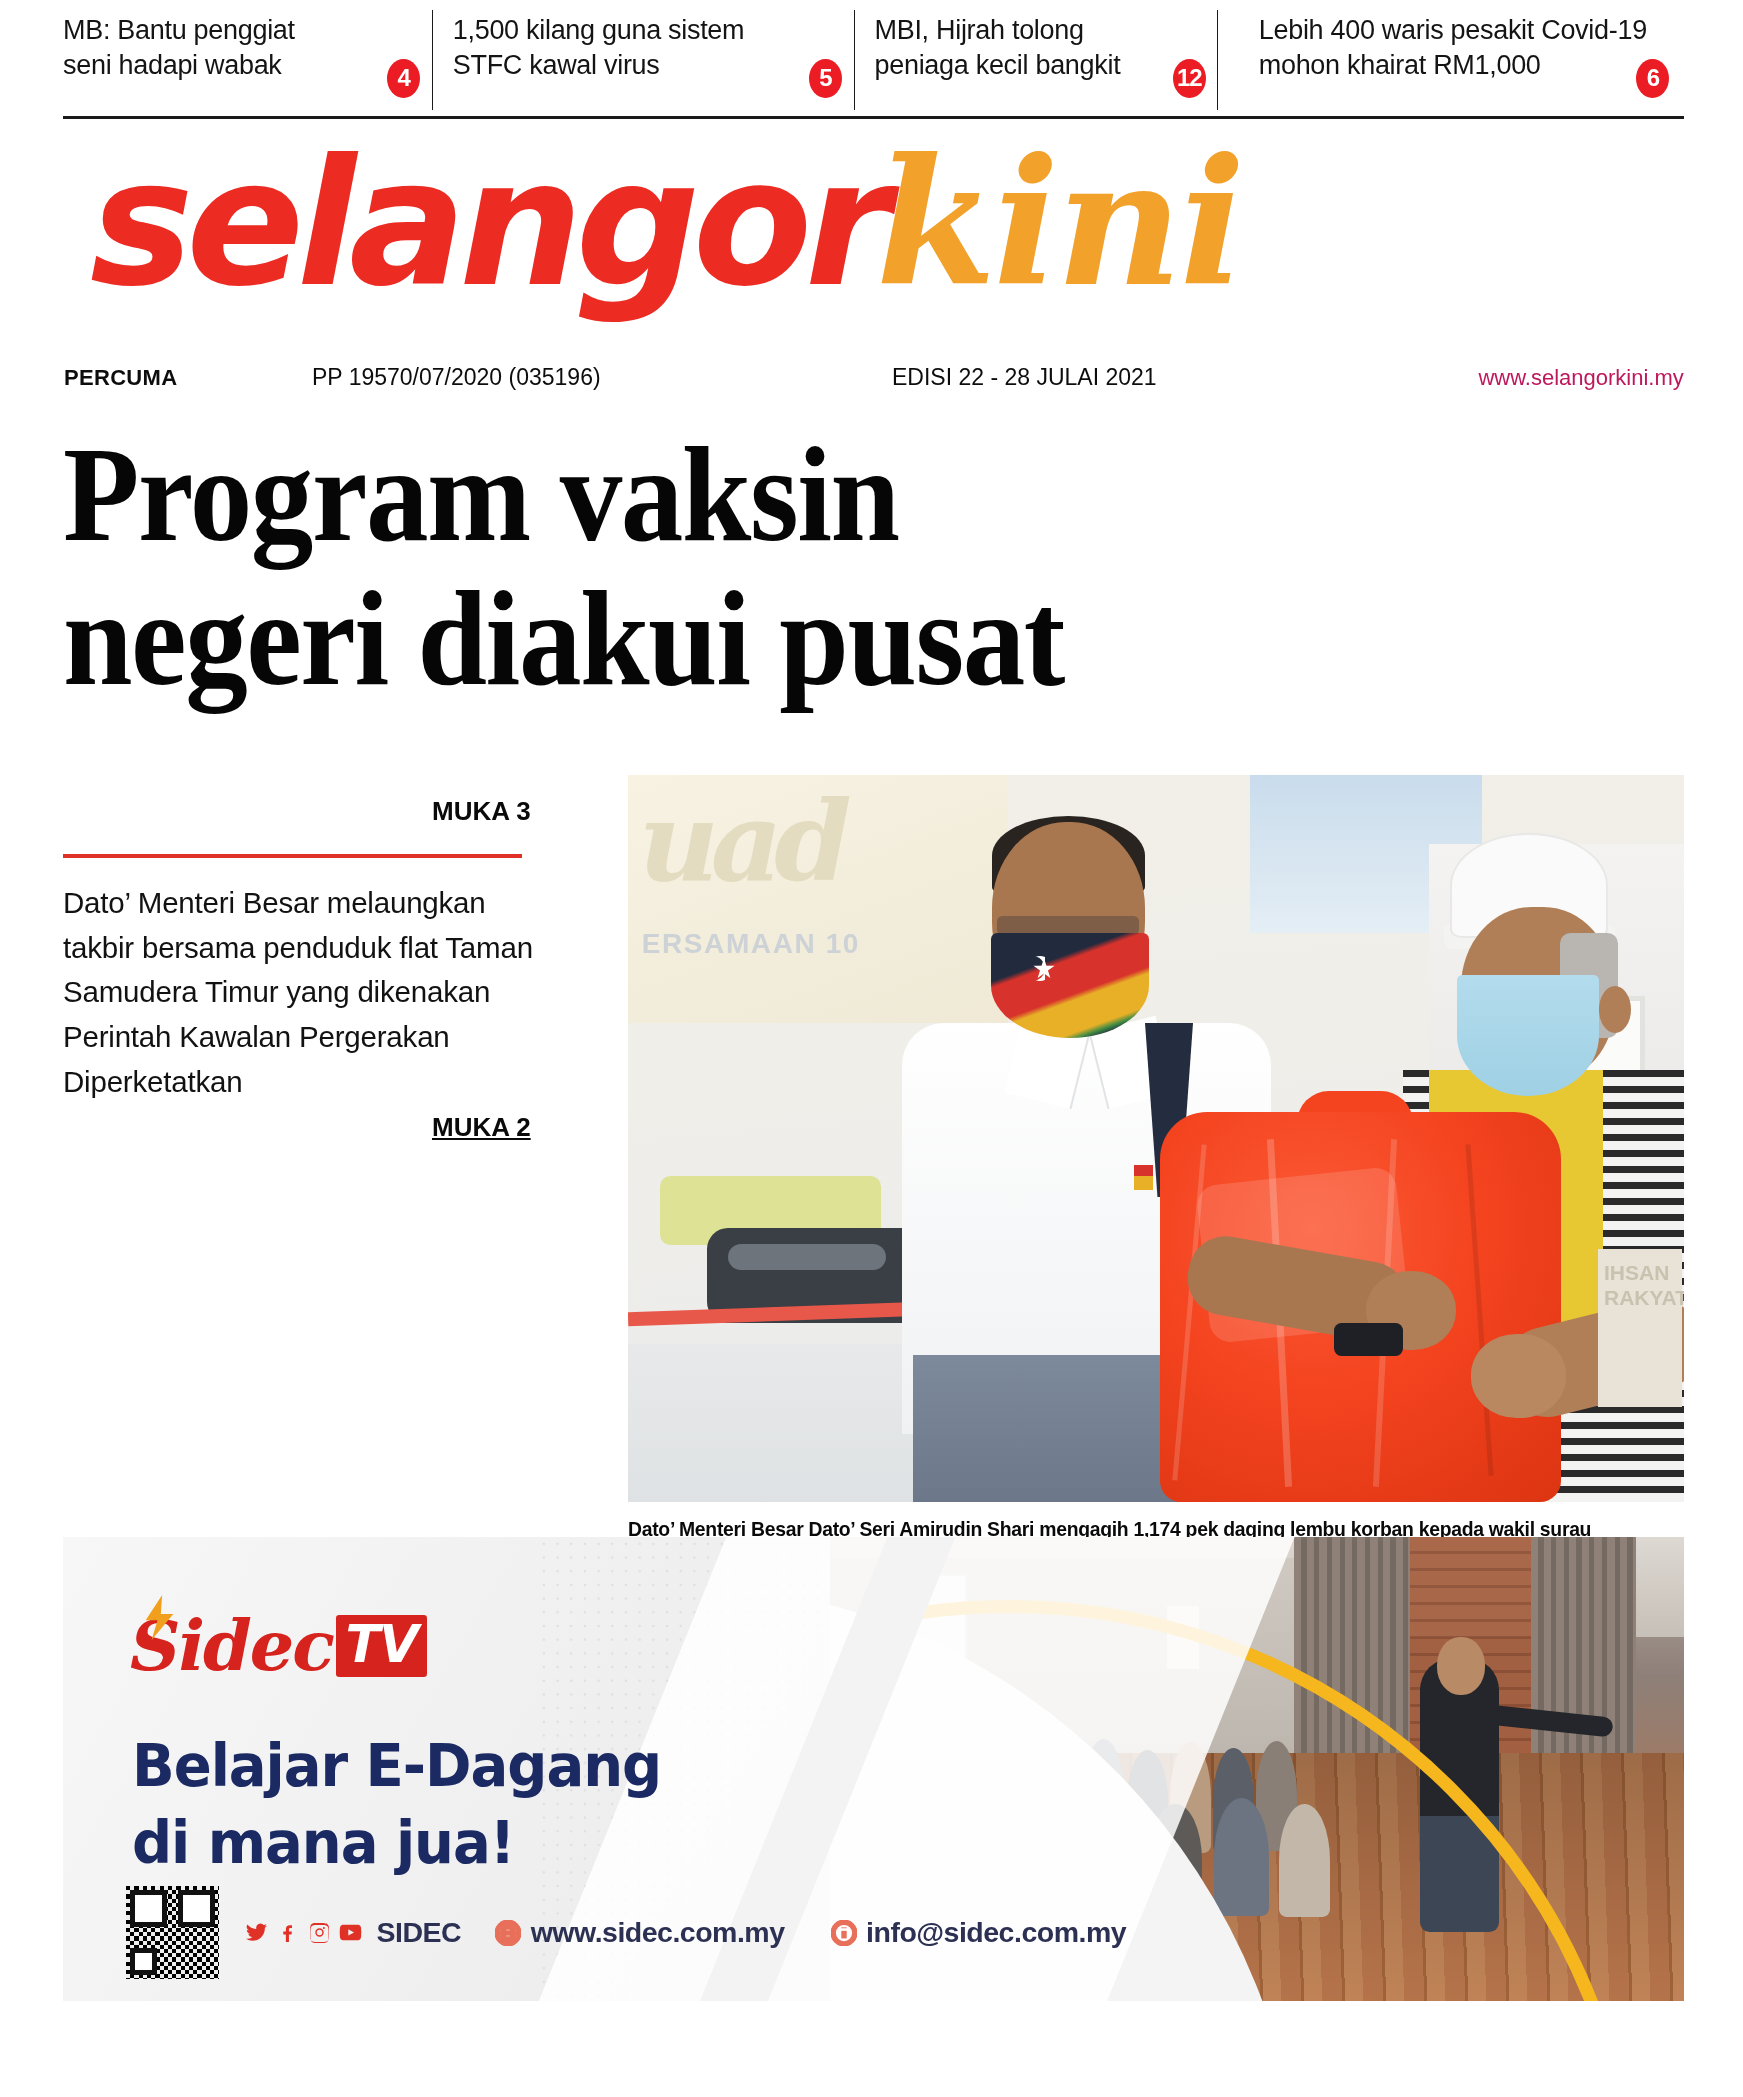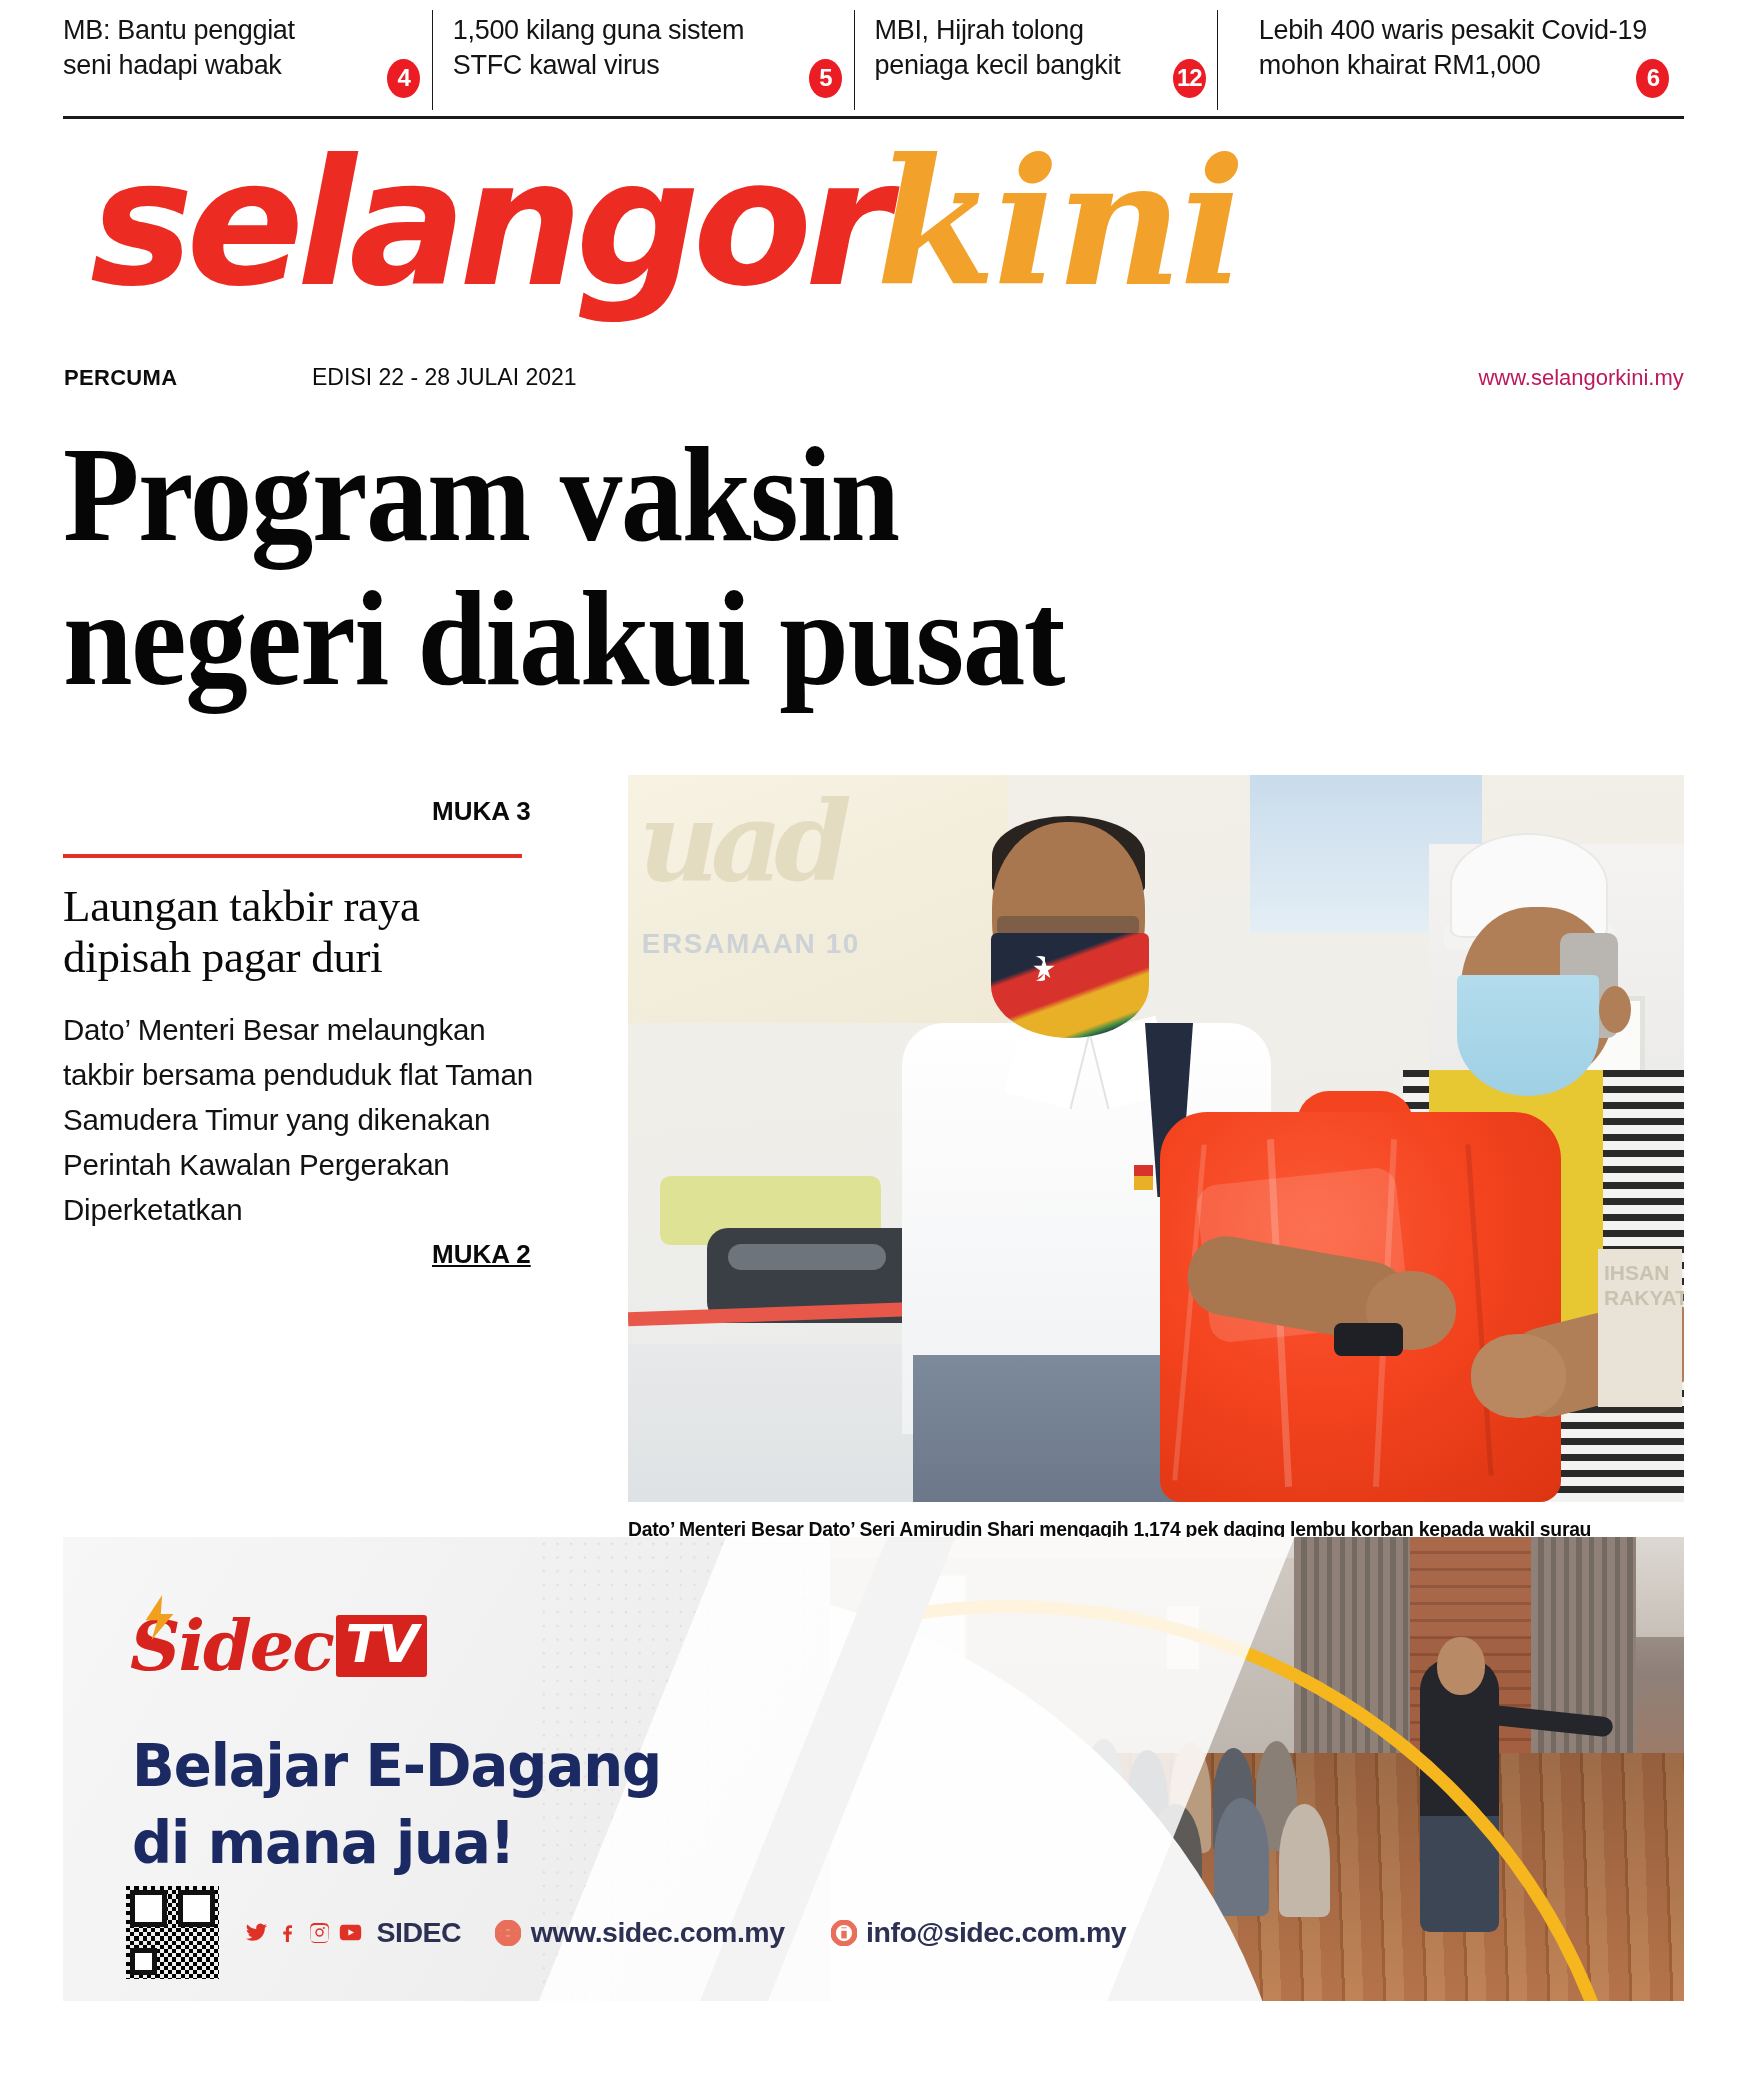--- a/index.html
+++ b/index.html
@@ -454,36 +454,36 @@
     </div>
   </div>
   <div class="rule-top"></div>
 
   <div class="masthead">
     <div class="logo">
       <span class="logo-sel">selangor</span><span class="logo-kini">kini</span>
     </div>
     <div class="masthead-info">
       <div class="mi-percuma">PERCUMA</div>
+      <div class="mi-pp">PP 19570/07/2020 (035196)</div>
       <div class="mi-edisi">EDISI 22 - 28 JULAI 2021</div>
       <div class="mi-url">www.selangorkini.my</div>
     </div>
   </div>
 
   <div class="headline">
     <span>Program vaksin</span>
     <span>negeri diakui pusat</span>
   </div>
 
   <div class="content">
 
     <div class="left-col">
       <div class="muka muka-a">MUKA 3</div>
       <div class="red-rule"></div>
-      <div class="sub-head">Laungan takbir raya dipisah pagar duri</div>
       <div class="sub-body">Dato’ Menteri Besar melaungkan takbir bersama penduduk flat Taman Samudera Timur yang dikenakan Perintah Kawalan Pergerakan Diperketatkan</div>
       <div class="muka muka-b">MUKA 2</div>
     </div>
 
     <div class="photo-wrap">
       <div class="photo">
         <div class="ph-bg"></div>
         <div class="ph-banner"></div>
         <div class="ph-script">uad</div>
         <div class="ph-subtxt">ERSAMAAN 10 ZULHIJJAH</div>

